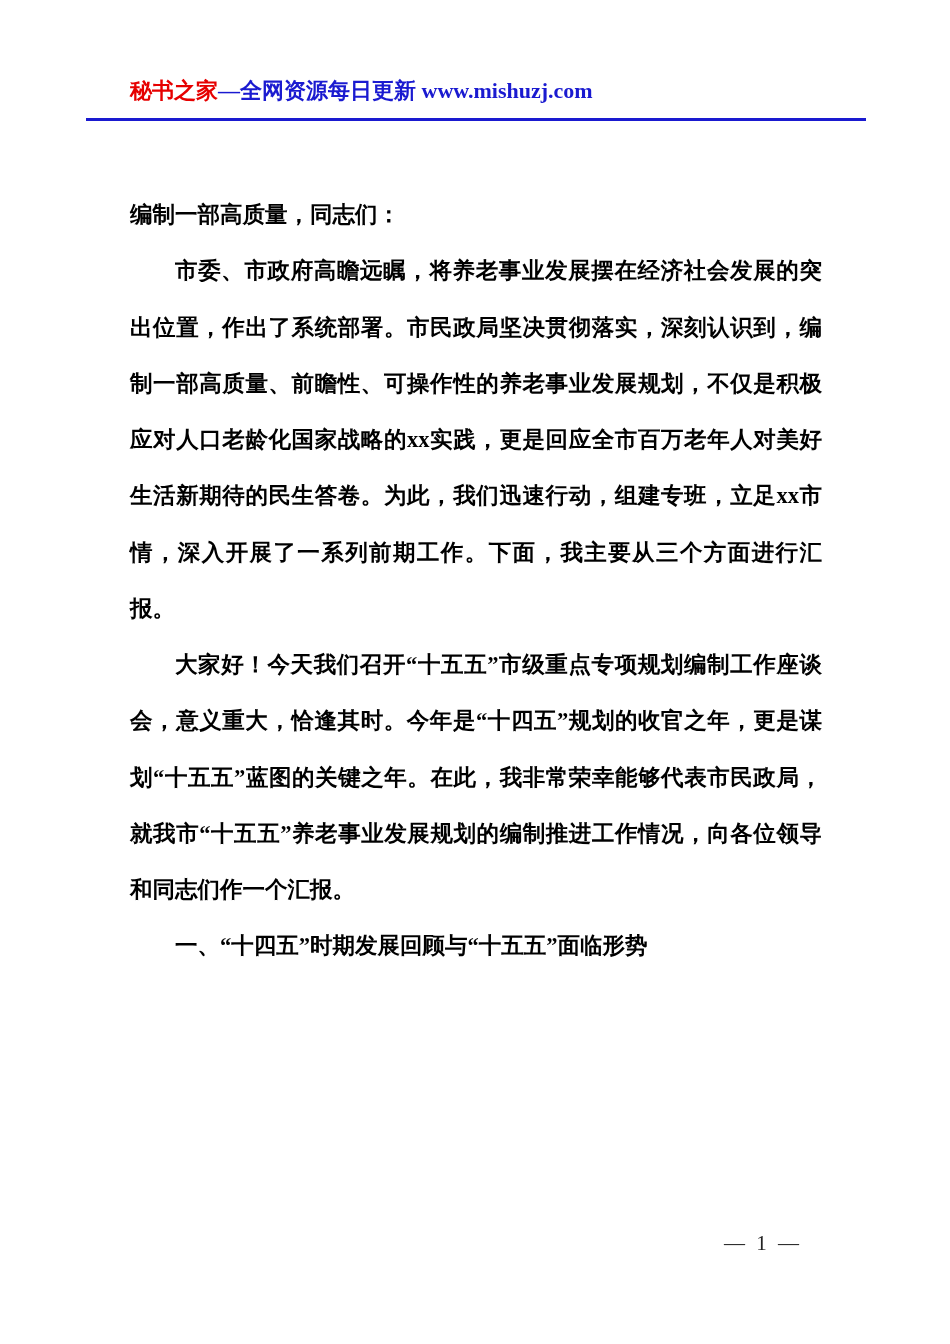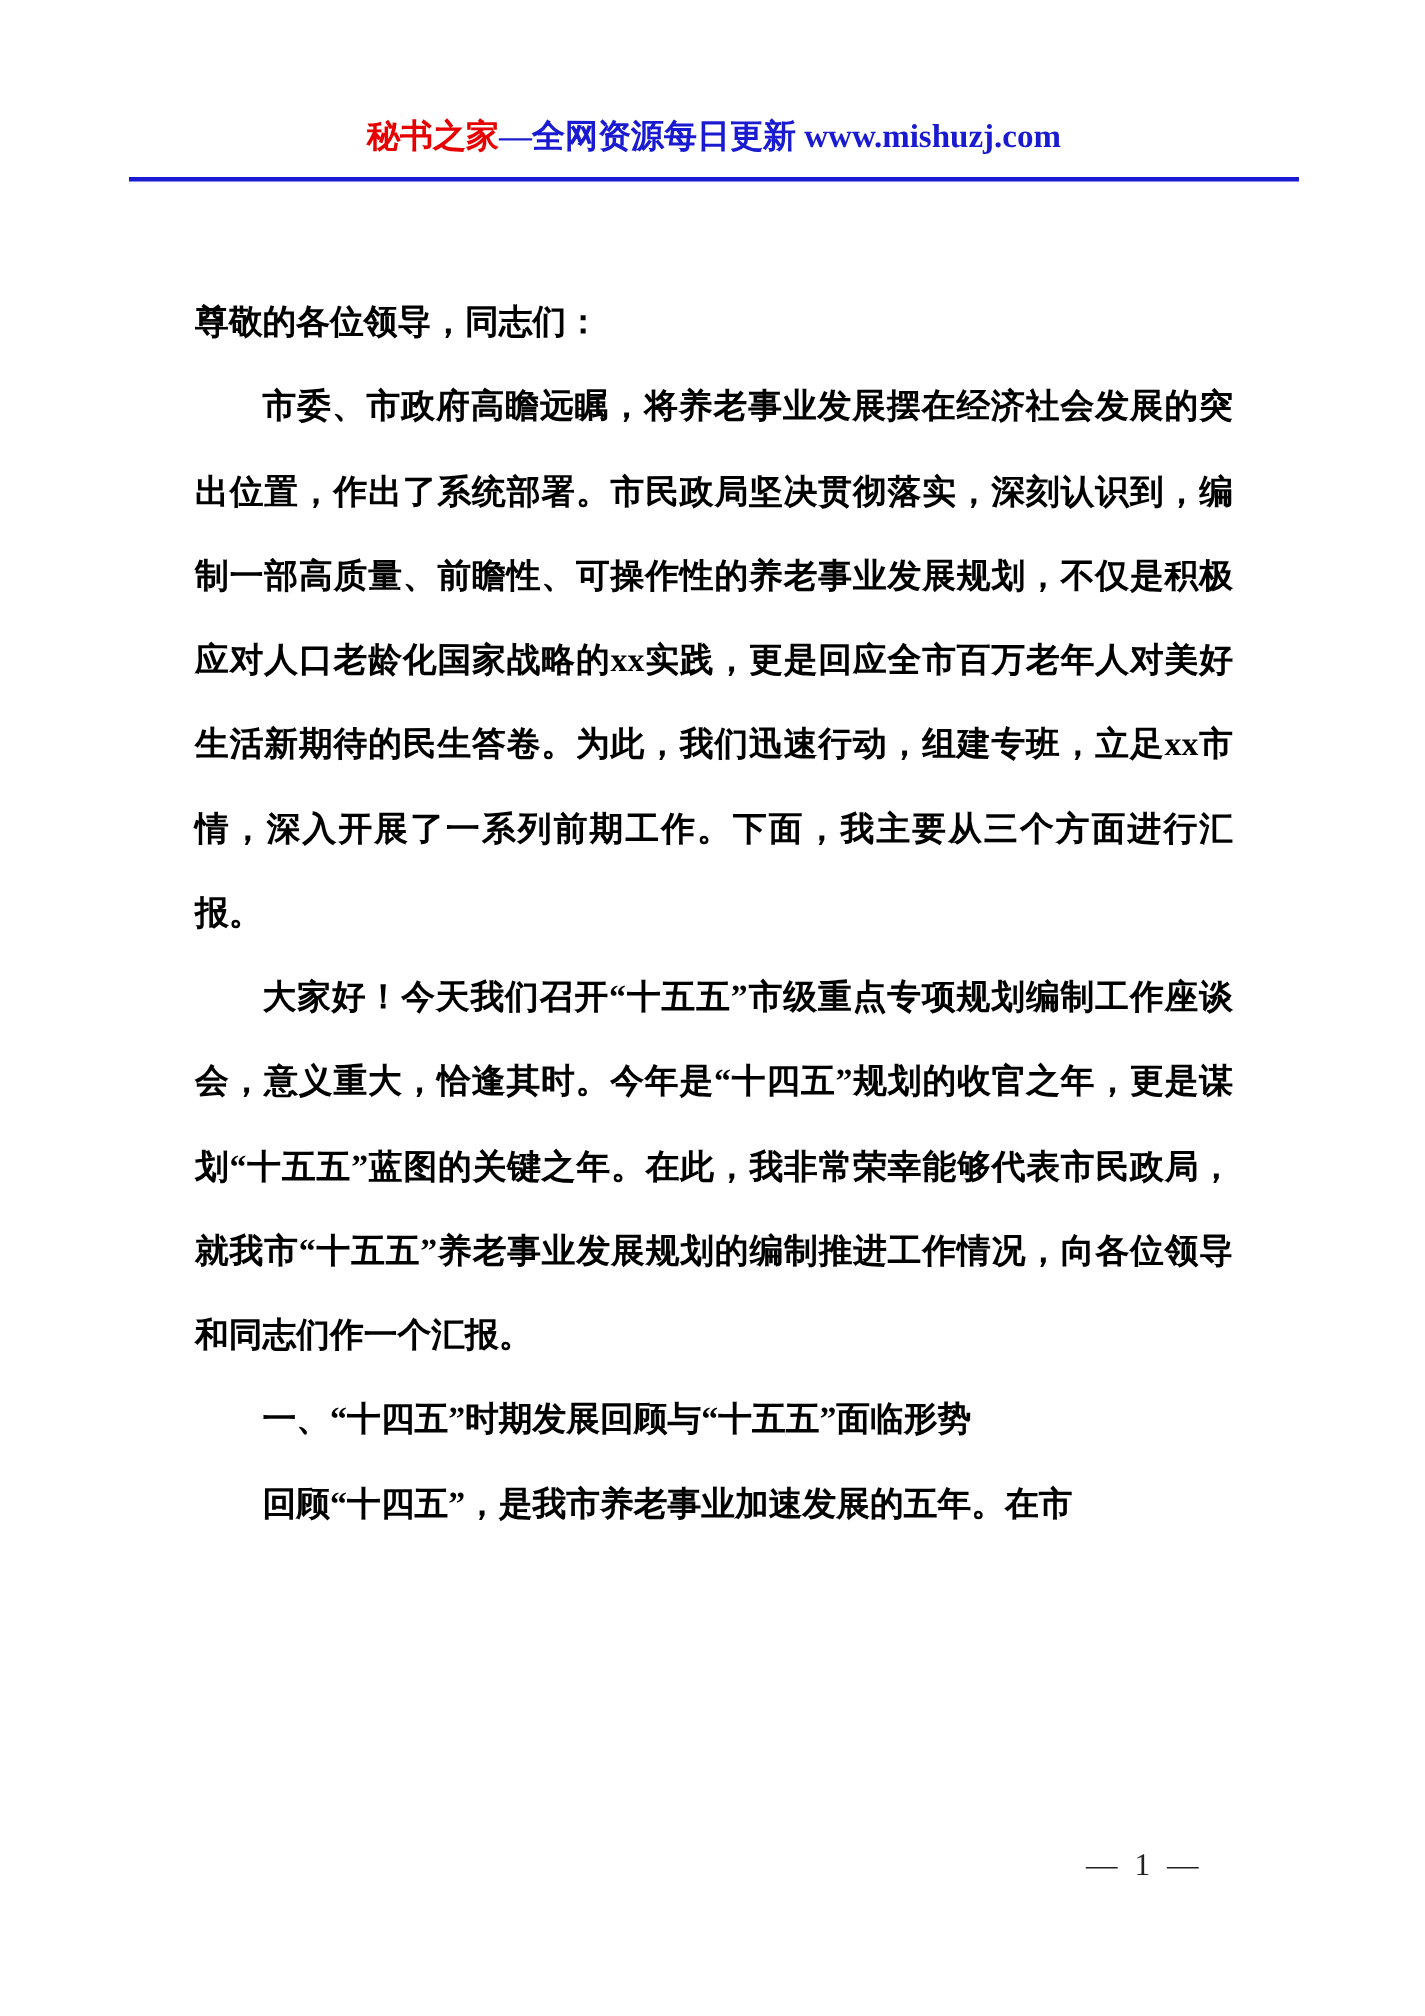--- a/index.html
+++ b/index.html
@@ -13,21 +13,20 @@
     height: 1344px;
     margin: 0 auto;
     background: #ffffff;
     box-sizing: border-box;
     padding: 76px 128px 0 130px;
     font-family: "Liberation Serif", "DejaVu Serif", serif;
     color: #000000;
     overflow: hidden;
   }
   .doc-header {
-    text-align: center;
     font-size: 22px;
     font-weight: 700;
     white-space: nowrap;
   }
   .doc-header .brand {
     color: #e60000;
   }
   .doc-header .tagline,
   .doc-header .url {
     color: #1a1ad0;
@@ -83,22 +82,21 @@
 
 <div class="page">
 
   <header class="doc-header">
     <span class="brand">秘书之家</span><span class="tagline">—全网资源每日更新 </span><a class="url" href="#">www.mishuzj.com</a>
     <div class="header-rule"></div>
   </header>
 
 
   <div class="doc-body">
-    <p class="salutation">尊敬的各位领导，同志们：</p>
+    <p class="salutation">编制一部高质量，同志们：</p>
     <p class="para">市委、市政府高瞻远瞩，将养老事业发展摆在经济社会发展的突出位置，作出了系统部署。市民政局坚决贯彻落实，深刻认识到，编制一部高质量、前瞻性、可操作性的养老事业发展规划，不仅是积极应对人口老龄化国家战略的xx实践，更是回应全市百万老年人对美好生活新期待的民生答卷。为此，我们迅速行动，组建专班，立足xx市情，深入开展了一系列前期工作。下面，我主要从三个方面进行汇报。</p>
     <p class="para">大家好！今天我们召开“十五五”市级重点专项规划编制工作座谈会，意义重大，恰逢其时。今年是“十四五”规划的收官之年，更是谋划“十五五”蓝图的关键之年。在此，我非常荣幸能够代表市民政局，就我市“十五五”养老事业发展规划的编制推进工作情况，向各位领导和同志们作一个汇报。</p>
     <p class="section-heading">一、“十四五”时期发展回顾与“十五五”面临形势</p>
-    <p class="para">回顾“十四五”，是我市养老事业加速发展的五年。在市</p>
   </div>
 
   <span class="page-number">— 1 —</span>
 
 </div>
 
 </body></html>

